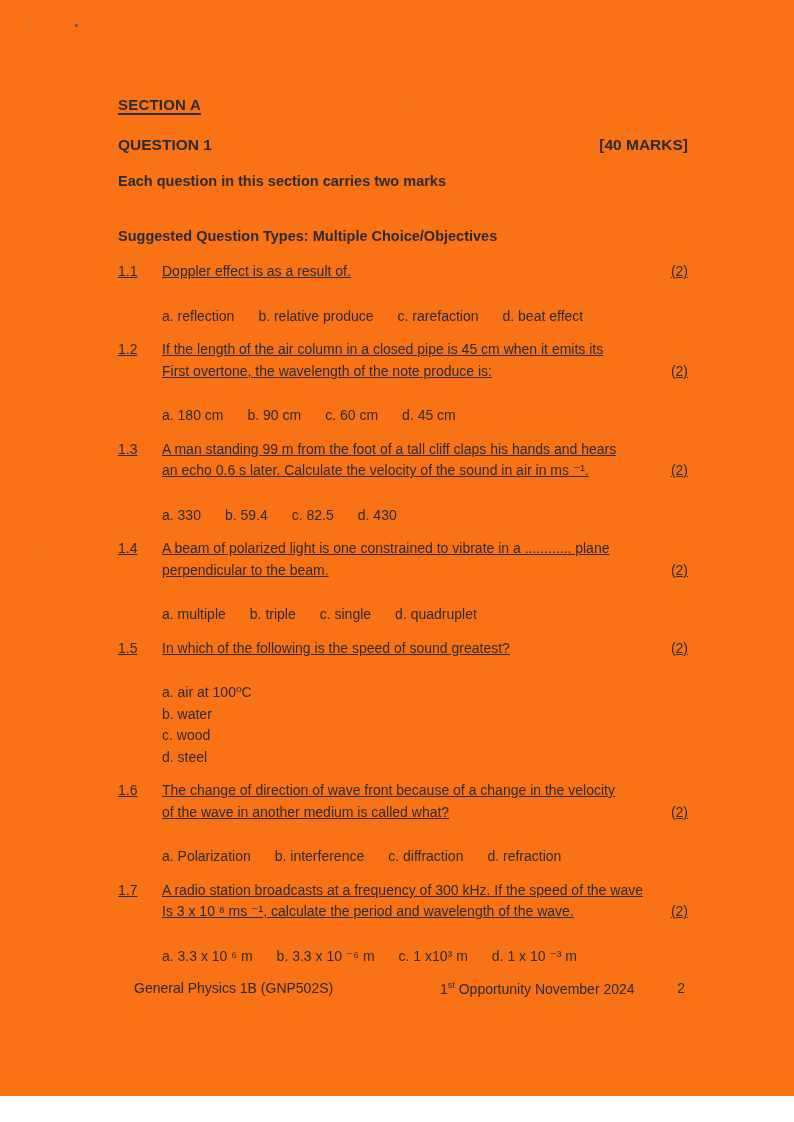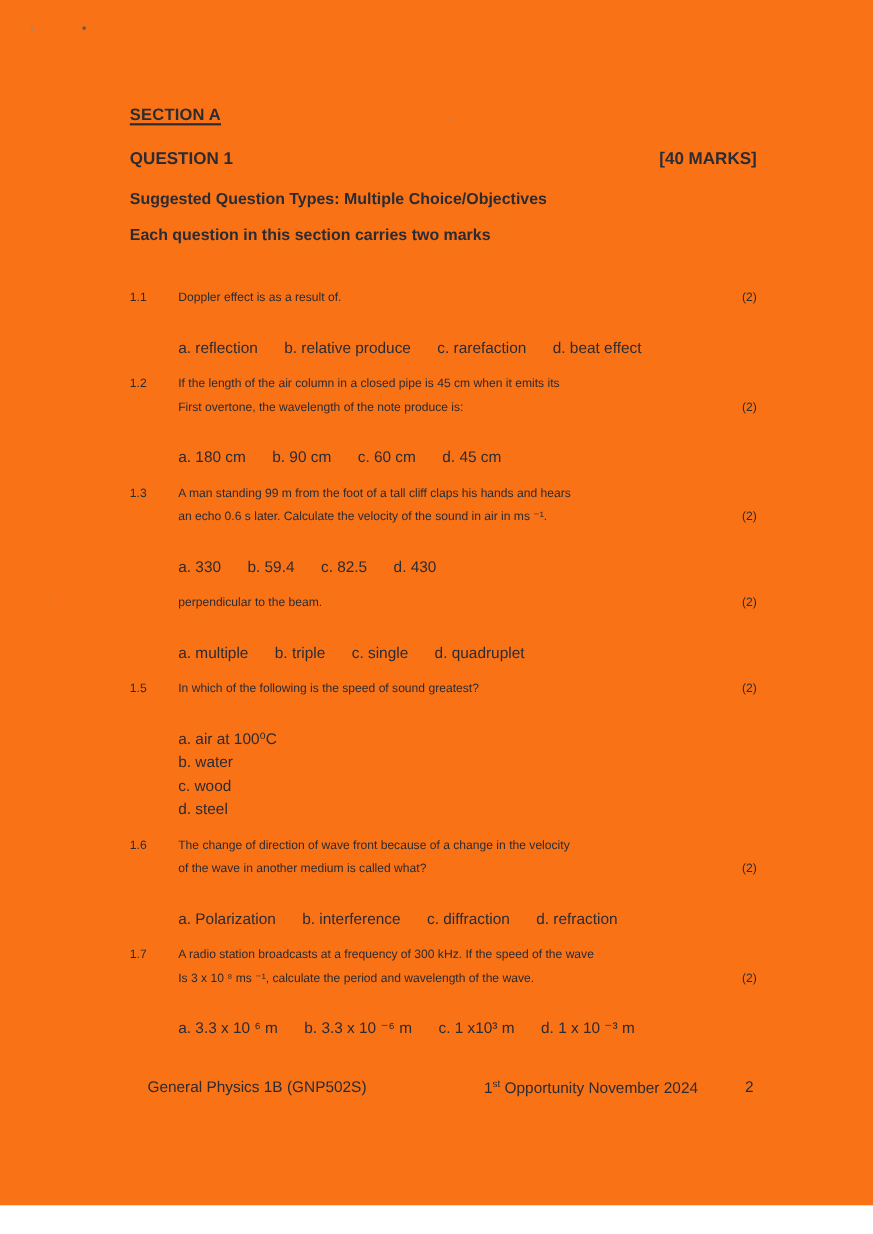--- a/index.html
+++ b/index.html
@@ -54,22 +54,23 @@
     font-size: 14.5px;
     font-weight: 700;
   }
   .subtitle.s1 { margin-bottom: 17px; }
   .subtitle.s2 { margin-bottom: 39px; }
 
   .question { margin-bottom: 12px; }
   .q-line {
     display: grid;
     grid-template-columns: 44px 1fr 34px;
-    font-size: 11px;
+    font-size: 14px;
     line-height: 21.5px;
+    text-decoration: underline;
   }
   .q-text { white-space: nowrap; }
   .q-marks { text-align: right; }
   .q-options-list {
     display: flex;
     column-gap: 24px;
     margin-left: 44px;
     margin-top: 23px;
     font-size: 14px;
     line-height: 21.5px;
@@ -104,22 +105,22 @@
 
     <div>
       <span class="section-title">SECTION A</span>
     </div>
 
     <div class="qheader-row">
       <span>QUESTION 1</span>
       <span>[40 MARKS]</span>
     </div>
 
+    <div class="subtitle s2">Each question in this section carries two marks</div>
     <div class="subtitle s1">Suggested Question Types: Multiple Choice/Objectives</div>
-    <div class="subtitle s2">Each question in this section carries two marks</div>
 
     <div id="questions">
   <div class="question">
     <div class="q-lines">
             <div class="q-line">
               <span class="q-num">1.1</span>
               <span class="q-text">Doppler effect is as a result of.</span>
               <span class="q-marks">(2)</span>
             </div>
           </div>
@@ -168,20 +169,25 @@
     <div class="q-options-list">
             <span class="q-option">a. 330</span>
             <span class="q-option">b. 59.4</span>
             <span class="q-option">c. 82.5</span>
             <span class="q-option">d. 430</span>
           </div>
   </div>
 
   <div class="question">
     <div class="q-lines">
+            <div class="q-line">
+              <span class="q-num">1.4</span>
+              <span class="q-text">A beam of polarized light is one constrained to vibrate in a ............ plane</span>
+              <span class="q-marks"></span>
+            </div>
             <div class="q-line">
               <span class="q-num"></span>
               <span class="q-text">perpendicular to the beam.</span>
               <span class="q-marks">(2)</span>
             </div>
           </div>
     <div class="q-options-list">
             <span class="q-option">a. multiple</span>
             <span class="q-option">b. triple</span>
             <span class="q-option">c. single</span>

